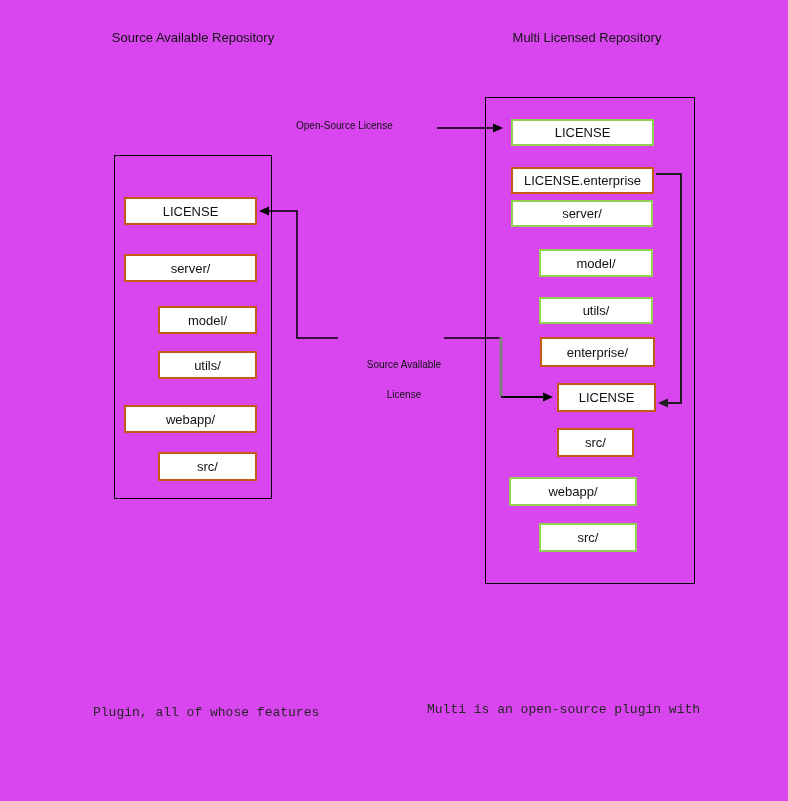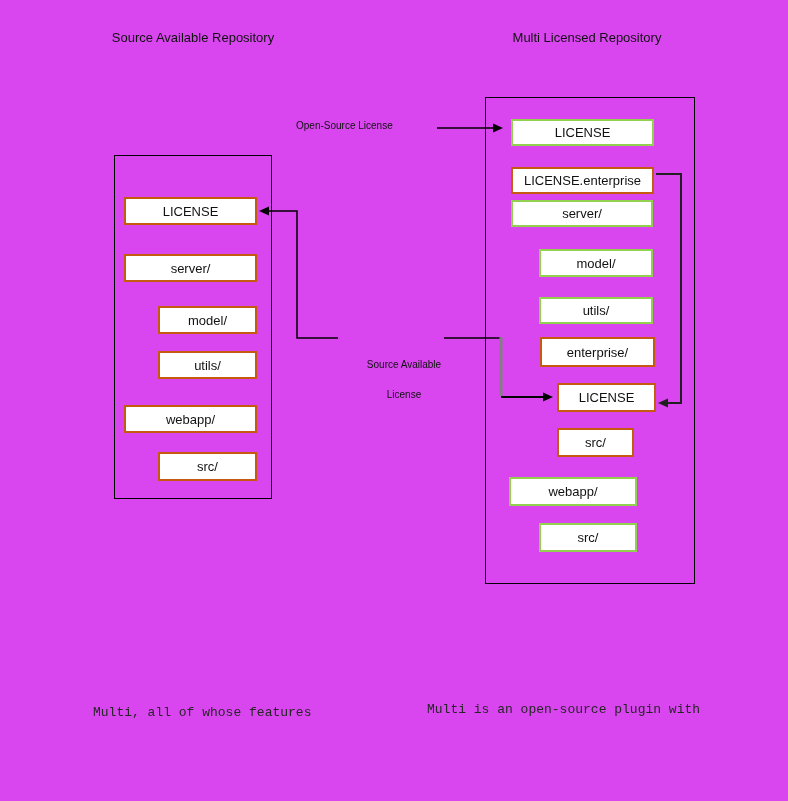--- a/index.html
+++ b/index.html
@@ -138,21 +138,21 @@
     </g>
   </svg>
 
   <div class="connector-label lbl-open-source">Open-Source License</div>
   <div class="connector-label lbl-source-available">
     <div>Source Available</div>
     <div>License</div>
   </div>
 
   <div class="note left">
-    <div>Multi, all of whose features</div>
+    <div>Plugin, all of whose features</div>
     
   </div>
   <div class="note right">
     <div>Multi is an open-source plugin with</div>
     
     
     
   </div>
 
 </div>

